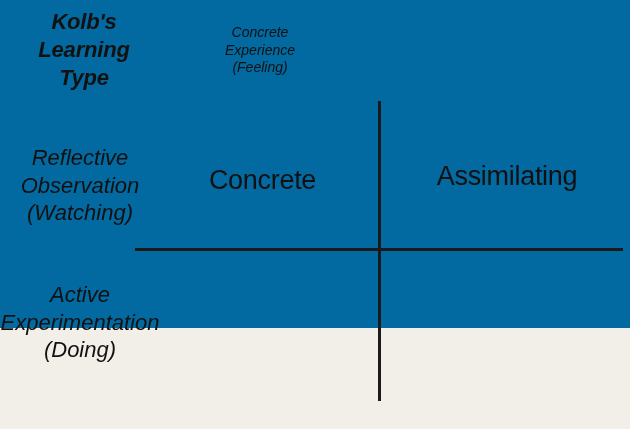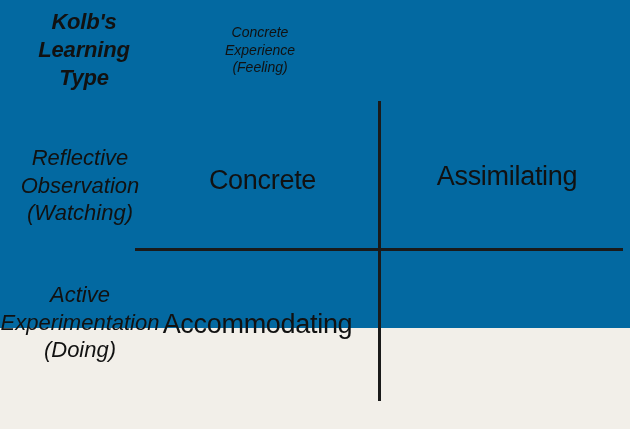--- a/index.html
+++ b/index.html
@@ -143,16 +143,15 @@
 (Watching)</div>
 
   <div class="cell row-head row-head-ae">Active
 Experimentation
 (Doing)</div>
 
   <div class="cell quadrant q-diverging">Concrete</div>
 
   <div class="cell quadrant q-assimilating">Assimilating</div>
 
-  <div class="cell quadrant q-accommodating">Accommodating</div>
 
 
 </div>
 
 </body></html>

